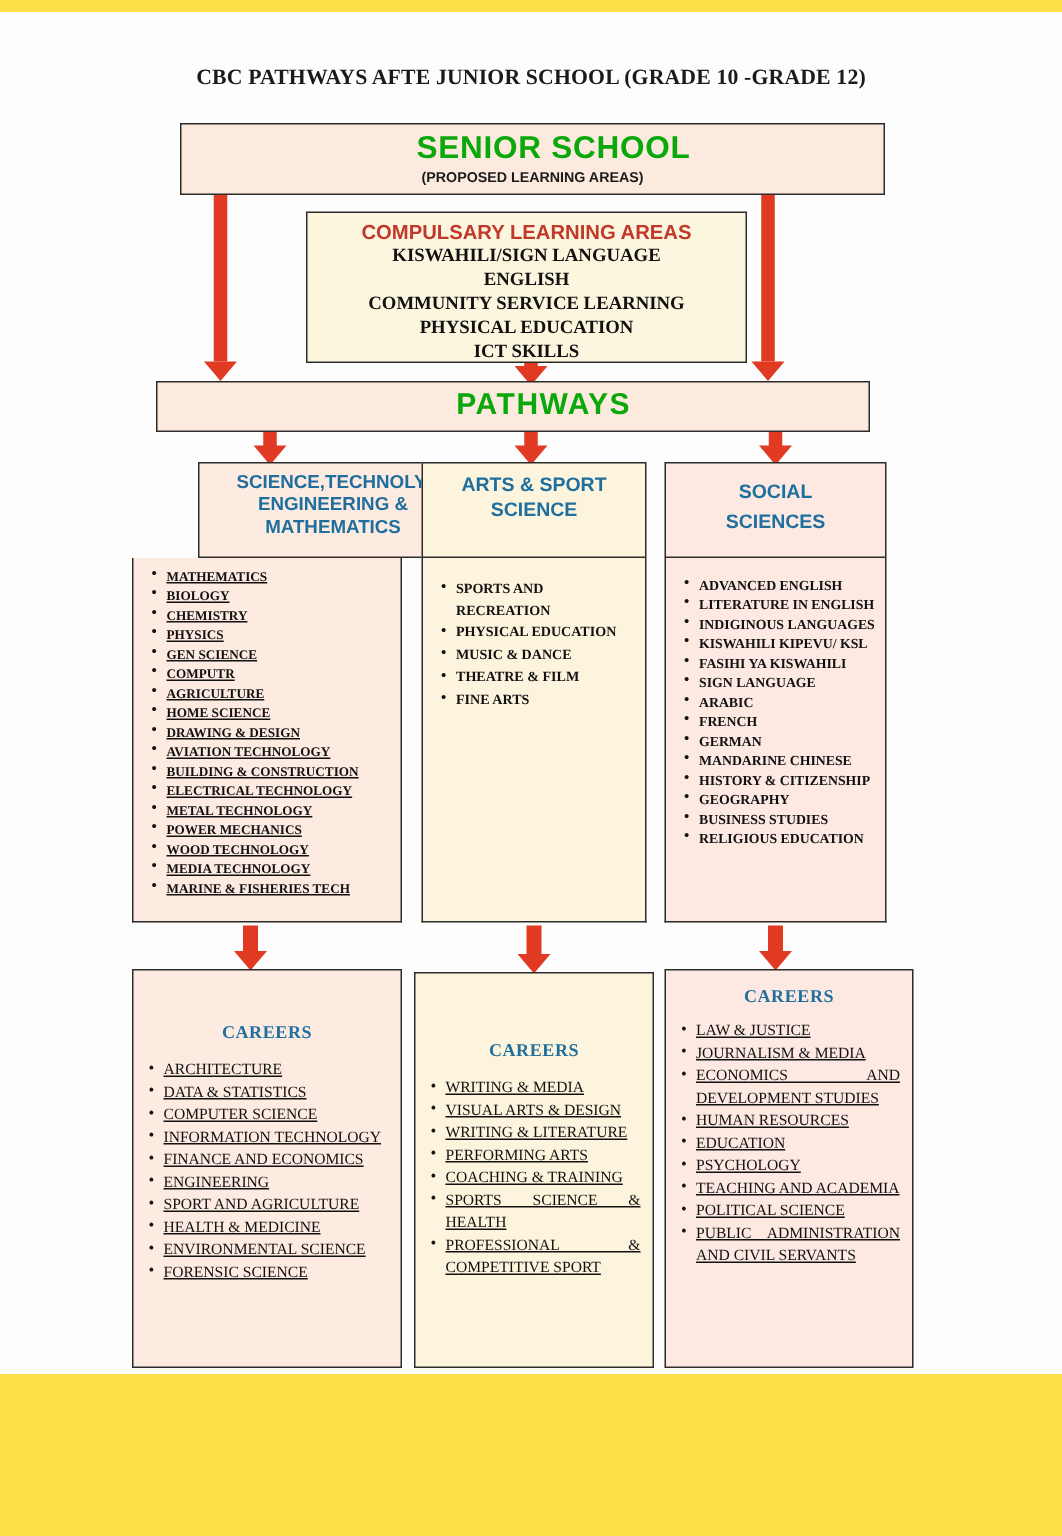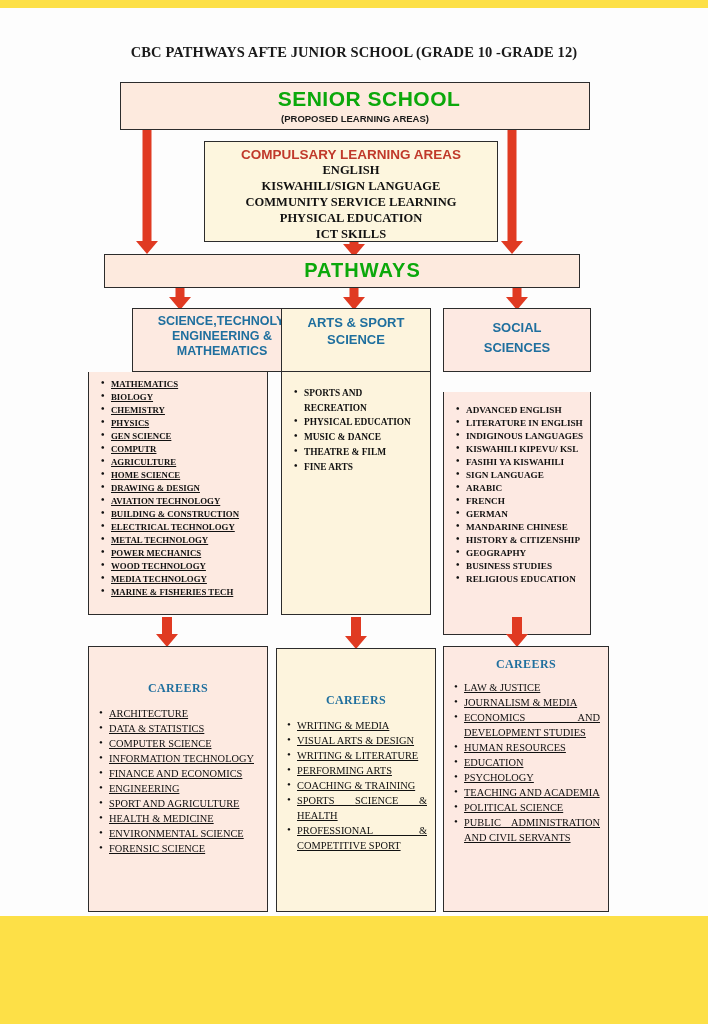--- a/index.html
+++ b/index.html
@@ -237,22 +237,22 @@
     <div class="stem" style="width:9px; height:3px;"></div>
     <div class="head" style="top:2px;"></div>
   </div>
   <div class="arrow" style="left:500px; top:130px; width:24px; height:124px;">
     <div class="stem" style="width:9px; height:111px;"></div>
     <div class="head" style="top:111px;"></div>
   </div>
 
   <div class="box" id="compulsory">
     <div class="hdr">COMPULSARY LEARNING AREAS</div>
+    <div class="row">KISWAHILI/SIGN LANGUAGE</div>
     <div class="row">ENGLISH</div>
-    <div class="row">KISWAHILI/SIGN LANGUAGE</div>
     <div class="row">COMMUNITY SERVICE LEARNING</div>
     <div class="row">PHYSICAL EDUCATION</div>
     <div class="row">ICT SKILLS</div>
   </div>
 
   <div class="box" id="pathways">
     <div class="t">PATHWAYS</div>
   </div>
 
   <div class="arrow" style="left:168px; top:288px; width:24px; height:22px;">
@@ -345,21 +345,21 @@
       <li>COACHING &amp; TRAINING</li>
       <li>SPORTS SCIENCE &amp; HEALTH</li>
       <li>PROFESSIONAL &amp; COMPETITIVE SPORT</li>
     </ul>
   </div>
 
   <div class="col-head lightpink" style="left:443px; top:308px; width:148px; height:64px; font-size:13px; line-height:20px; padding-top:9px;">
     <div>SOCIAL</div>
     <div>SCIENCES</div>
   </div>
-  <div class="col-body lightpink" style="left:443px; top:392px; width:148px; height:243px;">
+  <div class="col-body lightpink" style="left:443px; top:372px; width:148px; height:243px;">
     <ul class="sub soc plain" style="padding-top:12px;">
       <li>ADVANCED ENGLISH</li>
       <li>LITERATURE IN ENGLISH</li>
       <li>INDIGINOUS LANGUAGES</li>
       <li>KISWAHILI KIPEVU/ KSL</li>
       <li>FASIHI YA KISWAHILI</li>
       <li>SIGN LANGUAGE</li>
       <li>ARABIC</li>
       <li>FRENCH</li>
       <li>GERMAN</li>

